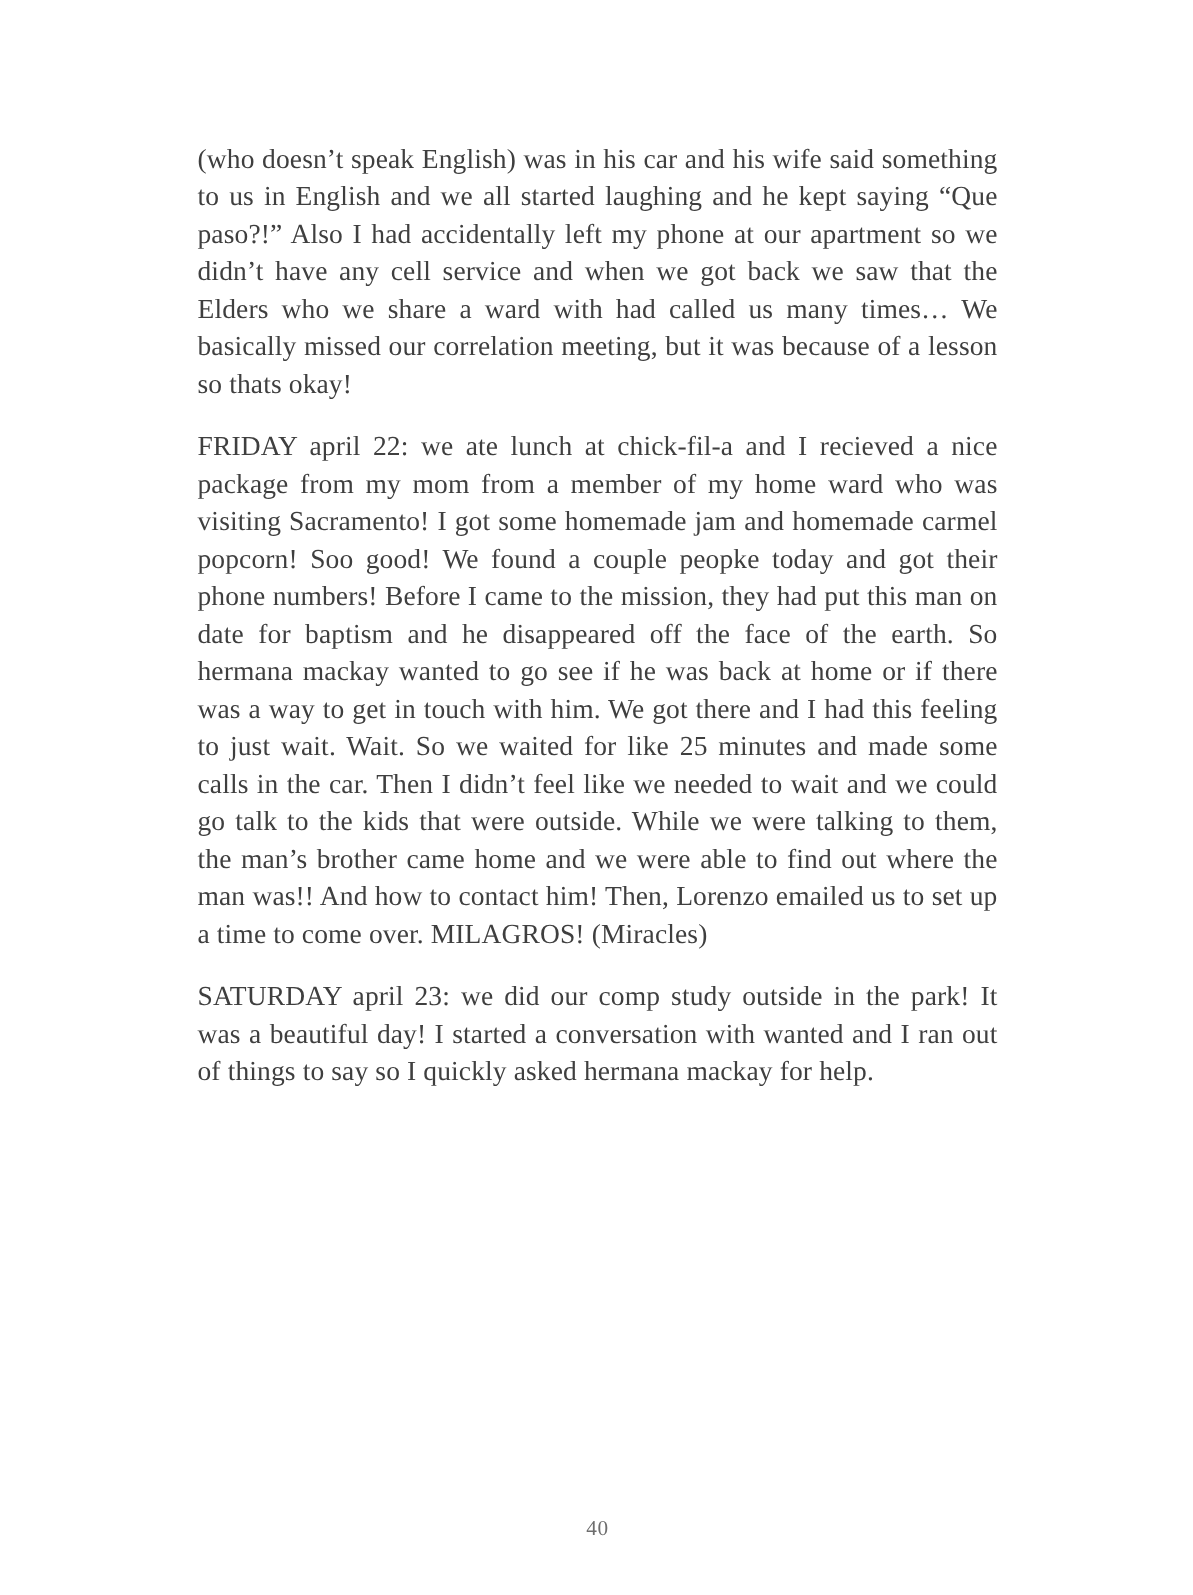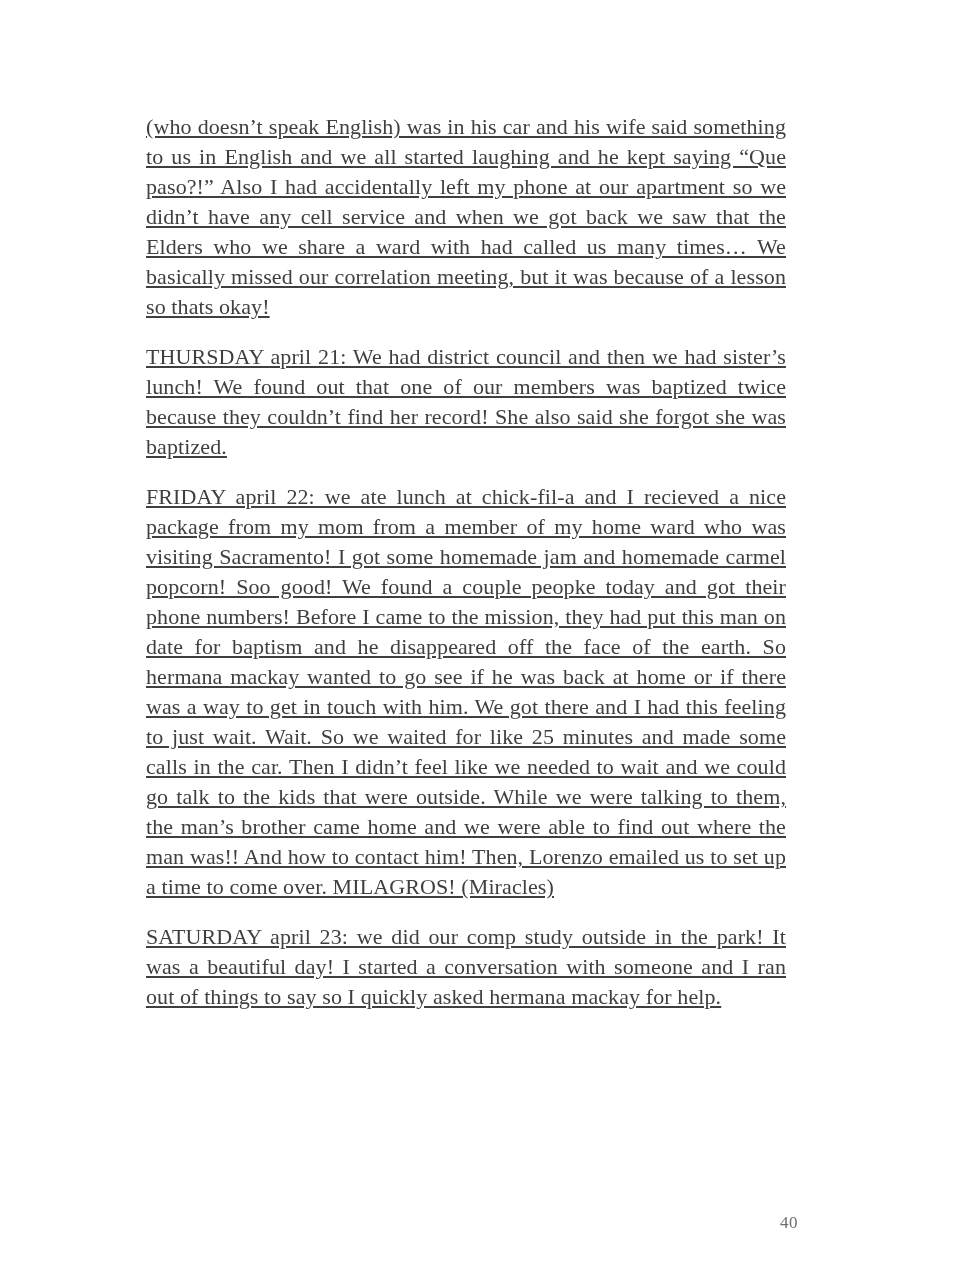--- a/index.html
+++ b/index.html
@@ -11,51 +11,49 @@
     position: relative;
     width: 954px;
     height: 1276px;
     background: #ffffff;
     font-family: "Liberation Serif", "DejaVu Serif", serif;
     color: #3f3f3f;
     overflow: hidden;
   }
   .content {
     position: absolute;
-    left: 146px;
+    left: 158px;
     top: 112px;
     width: 640px;
-    text-decoration: underline;
   }
   .content p {
     margin: 0 0 20px 0;
     font-size: 22px;
     line-height: 30px;
     text-align: justify;
     letter-spacing: 0.1px;
   }
   .footer {
     position: absolute;
     left: 158px;
     top: 1213px;
     width: 640px;
-    text-align: right;
+    text-align: center;
   }
   .footer .page-number {
     font-size: 17px;
     color: #6e6e6e;
     letter-spacing: 0.5px;
   }
 </style>
 </head>
 <body>
 
 <div class="page">
   <div class="content">
     <p>(who doesn’t speak English) was in his car and his wife said something to us in English and we all started laughing and he kept saying “Que paso?!” Also I had accidentally left my phone at our apartment so we didn’t have any cell service and when we got back we saw that the Elders who we share a ward with had called us many times… We basically missed our correlation meeting, but it was because of a lesson so thats okay!</p>
-    <p>THURSDAY april 21: We had district council and then we had sister’s lunch! We found out that one of our members was baptized twice because they couldn’t find her record! She also said she forgot she was baptized.</p>
     <p>FRIDAY april 22: we ate lunch at chick-fil-a and I recieved a nice package from my mom from a member of my home ward who was visiting Sacramento! I got some homemade jam and homemade carmel popcorn! Soo good! We found a couple peopke today and got their phone numbers! Before I came to the mission, they had put this man on date for baptism and he disappeared off the face of the earth. So hermana mackay wanted to go see if he was back at home or if there was a way to get in touch with him. We got there and I had this feeling to just wait. Wait. So we waited for like 25 minutes and made some calls in the car. Then I didn’t feel like we needed to wait and we could go talk to the kids that were outside. While we were talking to them,  the man’s brother came home and we were able to find out where the man was!! And how to contact him! Then, Lorenzo emailed us to set up a time to come over. MILAGROS! (Miracles)</p>
-    <p>SATURDAY april 23: we did our comp study outside in the park! It was a beautiful day! I started a conversation with someone and I ran out of things to say so I quickly asked hermana mackay for help.</p>
+    <p>SATURDAY april 23: we did our comp study outside in the park! It was a beautiful day! I started a conversation with wanted and I ran out of things to say so I quickly asked hermana mackay for help.</p>
   </div>
   <div class="footer">
     <span class="page-number">40</span>
   </div>
 </div>
 
 </body></html>

